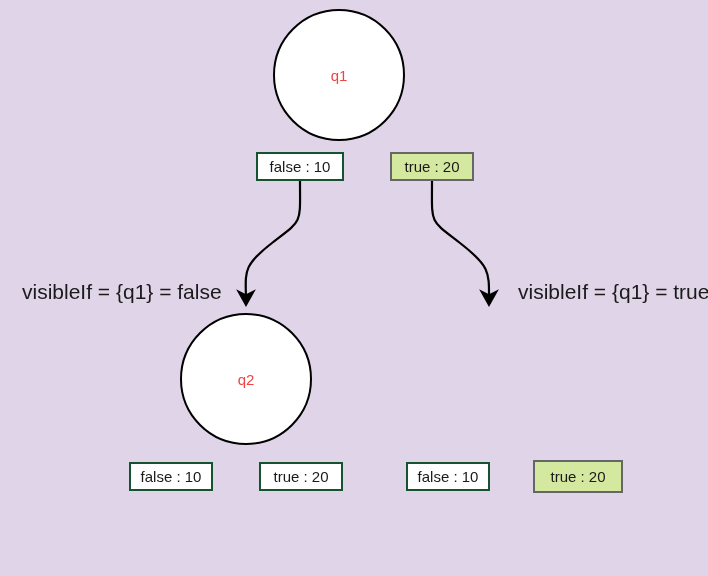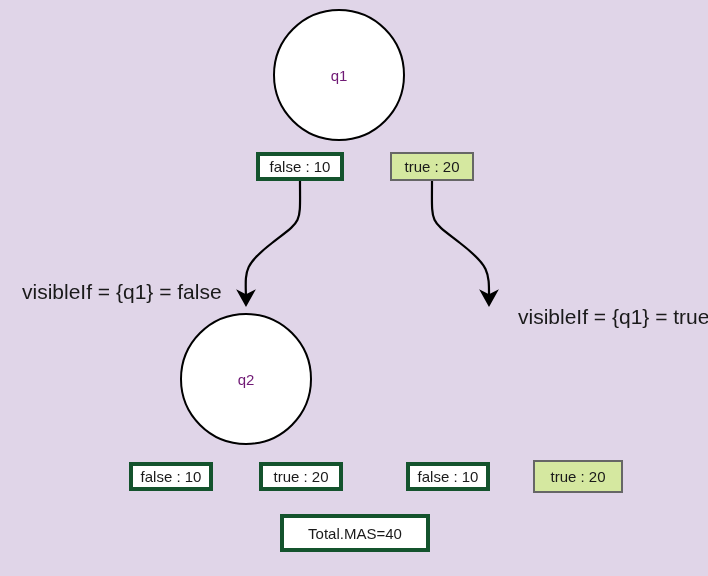--- a/index.html
+++ b/index.html
@@ -32,28 +32,28 @@
   .node-circle {
     position: absolute;
     box-sizing: border-box;
     background: #ffffff;
     border: 2px solid #000000;
     border-radius: 50%;
     display: flex;
     align-items: center;
     justify-content: center;
     font-size: 15px;
-    color: #701a75;
+    color: #ef4444;
     line-height: 1;
   }
   .box {
     position: absolute;
     box-sizing: border-box;
     background: #ffffff;
-    border: 4px solid #14532d;
+    border: 2px solid #14532d;
     display: flex;
     align-items: center;
     justify-content: center;
     font-size: 15px;
     color: #1a1a1a;
     line-height: 1;
     white-space: nowrap;
   }
   .box.highlight {
     background: #d5e8a0;
@@ -101,20 +101,17 @@
   <div class="box" id="abox-3" style="left: 259px; top: 462px; width: 84px; height: 29px;">
     <span>true : 20</span>
   </div>
   <div class="box" id="abox-4" style="left: 406px; top: 462px; width: 84px; height: 29px;">
     <span>false : 10</span>
   </div>
   <div class="box highlight" id="abox-5" style="left: 533px; top: 460px; width: 90px; height: 33px; background: rgb(213, 232, 160);">
     <span>true : 20</span>
   </div>
 
-  <div class="box" id="total-box" style="left: 280px; top: 514px; width: 150px; height: 38px;">
-    <span>Total.MAS=40</span>
-  </div>
 
   <div class="free-label" id="elabel-0" style="left: 22px; top: 281px;">visibleIf = {q1} = false</div>
-  <div class="free-label" id="elabel-1" style="left: 518px; top: 281px; margin-top: 25px;">visibleIf = {q1} = true</div>
+  <div class="free-label" id="elabel-1" style="left: 518px; top: 281px;">visibleIf = {q1} = true</div>
 
 </div>
 
 </body></html>

